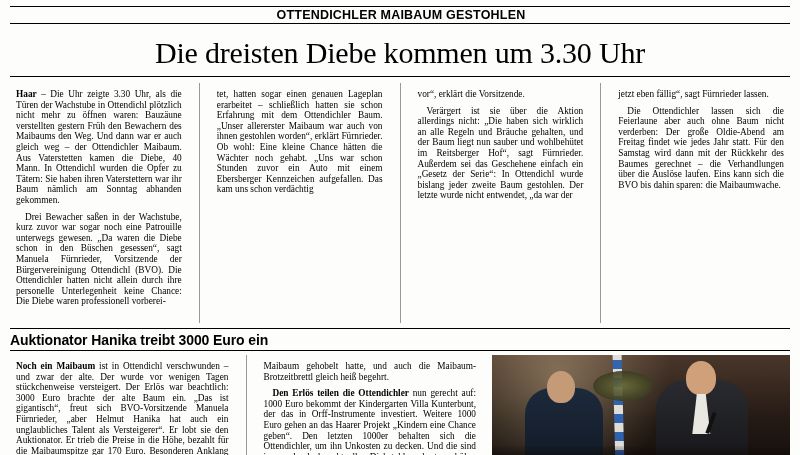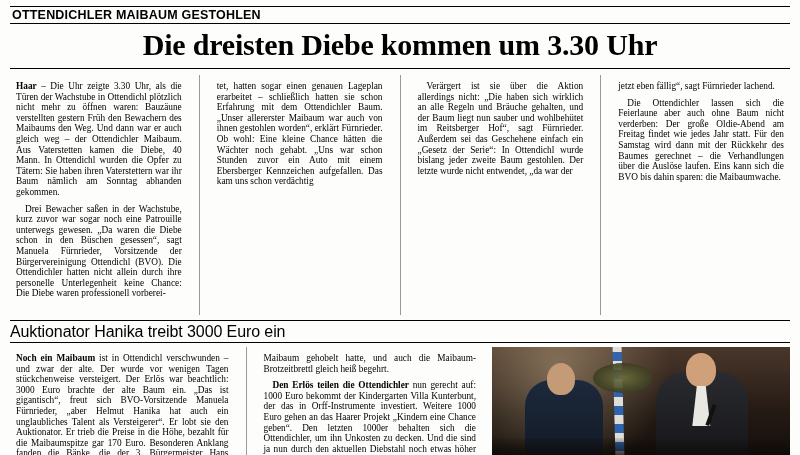--- a/index.html
+++ b/index.html
@@ -22,36 +22,37 @@
     box-sizing: border-box;
     padding: 6px 10px 4px 10px;
   }
 
   
   .kicker-bar {
     position: relative;
     height: 16px;
     border-top: 1px solid #000;
     border-bottom: 1px solid #000;
-    margin-bottom: 4px;
+    margin-bottom: 12px;
+    text-align: center;
   }
   .kicker-text {
     font-family: "Liberation Sans", sans-serif;
     font-weight: bold;
     font-size: 12.5px;
     letter-spacing: 0.2px;
     line-height: 16px;
     padding-left: 2px;
   }
 
   
   .headline {
     text-align: center;
     font-family: "Liberation Serif", serif;
-    font-weight: bold;
+    font-weight: normal;
     font-size: 30px;
     line-height: 34px;
     letter-spacing: -0.2px;
     margin: 3px 0 6px 0;
   }
   .rule-thin {
     border-bottom: 1px solid #000;
     margin: 0 0 6px 0;
   }
 
@@ -88,22 +89,22 @@
 
   
   .story2-sep {
     border-top: 1px solid #000;
     margin-top: 5px;
   }
 
   
   .sub-head {
     font-family: "Liberation Sans", sans-serif;
-    font-weight: normal;
-    font-size: 16px;
+    font-weight: bold;
+    font-size: 14px;
     line-height: 18px;
     padding: 2px 0 1px 0;
     letter-spacing: -0.1px;
   }
   .sub-rule {
     border-bottom: 1px solid #000;
     margin-bottom: 4px;
   }
   .bottom-wrap {
     display: flex;
@@ -245,26 +246,27 @@
       <p>Drei Bewacher saßen in der Wachstube, kurz zuvor war sogar noch eine Patrouille unterwegs gewesen. „Da waren die Diebe schon in den Büschen gesessen“, sagt Manuela Fürnrieder, Vorsitzende der Bürgervereinigung Ottendichl (BVO). Die Ottendichler hatten nicht allein durch ihre personelle Unterlegenheit keine Chance: Die Diebe waren professionell vorberei-</p>
     </div>
     <div class="colrule"></div>
 
     <div class="col">
       <p class="first">tet, hatten sogar einen genauen Lageplan erarbeitet – schließlich hatten sie schon Erfahrung mit dem Ottendichler Baum. „Unser allererster Maibaum war auch von ihnen gestohlen worden“, erklärt Fürnrieder. Ob wohl: Eine kleine Chance hätten die Wächter noch gehabt. „Uns war schon Stunden zuvor ein Auto mit einem Ebersberger Kennzeichen aufgefallen. Das kam uns schon verdächtig</p>
     </div>
     <div class="colrule"></div>
 
     <div class="col">
+      <p class="first">vor“, erklärt die Vorsitzende.</p>
       <p>Verärgert ist sie über die Aktion allerdings nicht: „Die haben sich wirklich an alle Regeln und Bräuche gehalten, und der Baum liegt nun sauber und wohlbehütet im Reitsberger Hof“, sagt Fürnrieder. Außerdem sei das Geschehene einfach ein „Gesetz der Serie“: In Ottendichl wurde bislang jeder zweite Baum gestohlen. Der letzte wurde nicht entwendet, „da war der</p>
     </div>
     <div class="colrule"></div>
 
     <div class="col">
-      <p class="first">jetzt eben fällig“, sagt Fürnrieder lachend.</p>
+      <p class="first">jetzt eben fällig“, sagt Fürnrieder lassen.</p>
       <p>Die Ottendichler lassen sich die Feierlaune aber auch ohne Baum nicht verderben: Der große Oldie-Abend am Freitag findet wie jedes Jahr statt. Für den Samstag wird dann mit der Rückkehr des Baumes gerechnet – die Verhandlungen über die Auslöse laufen. Eins kann sich die BVO bis dahin sparen: die Maibaumwache.</p>
     </div>
   </div>
 
   <div class="story2-sep"></div>
   <div class="sub-head">Auktionator Hanika treibt 3000 Euro ein</div>
   <div class="sub-rule"></div>
 
   <div class="bottom-wrap">
     <div class="bottom-text">

